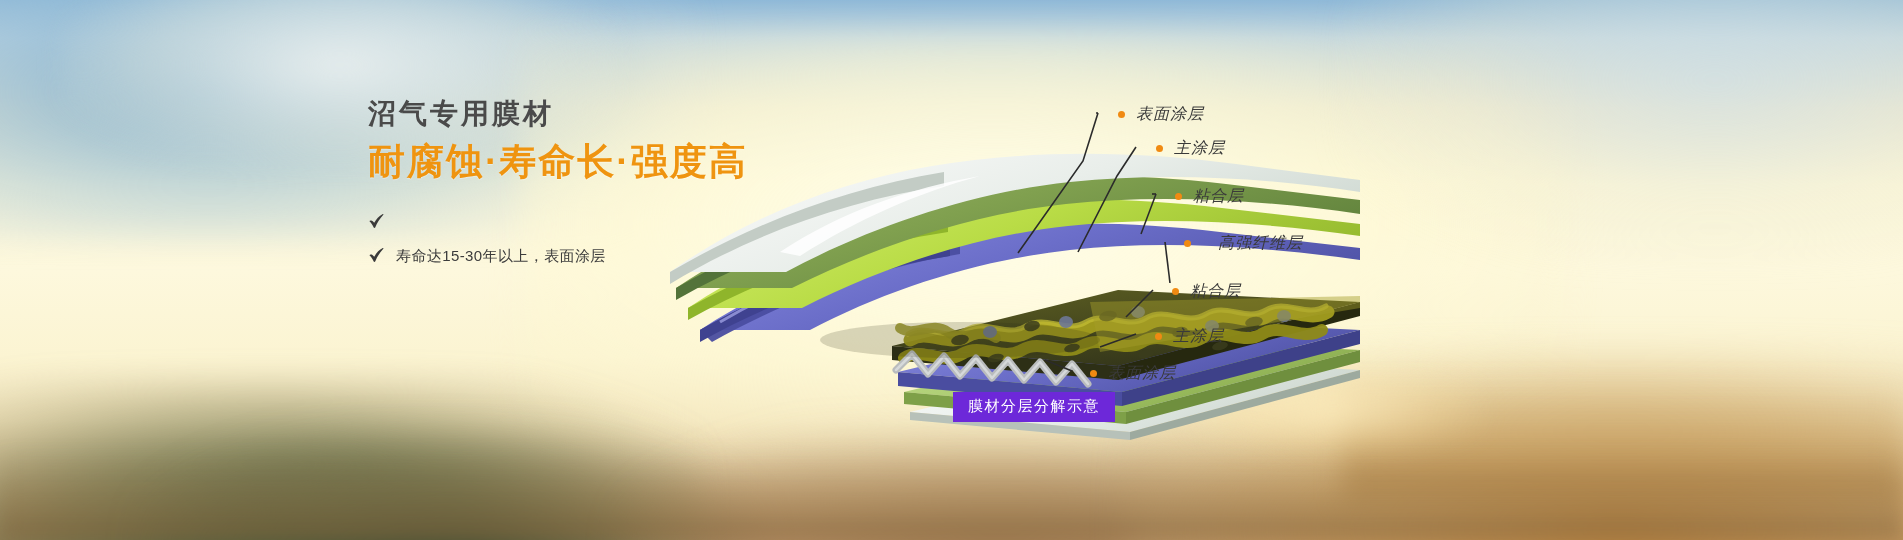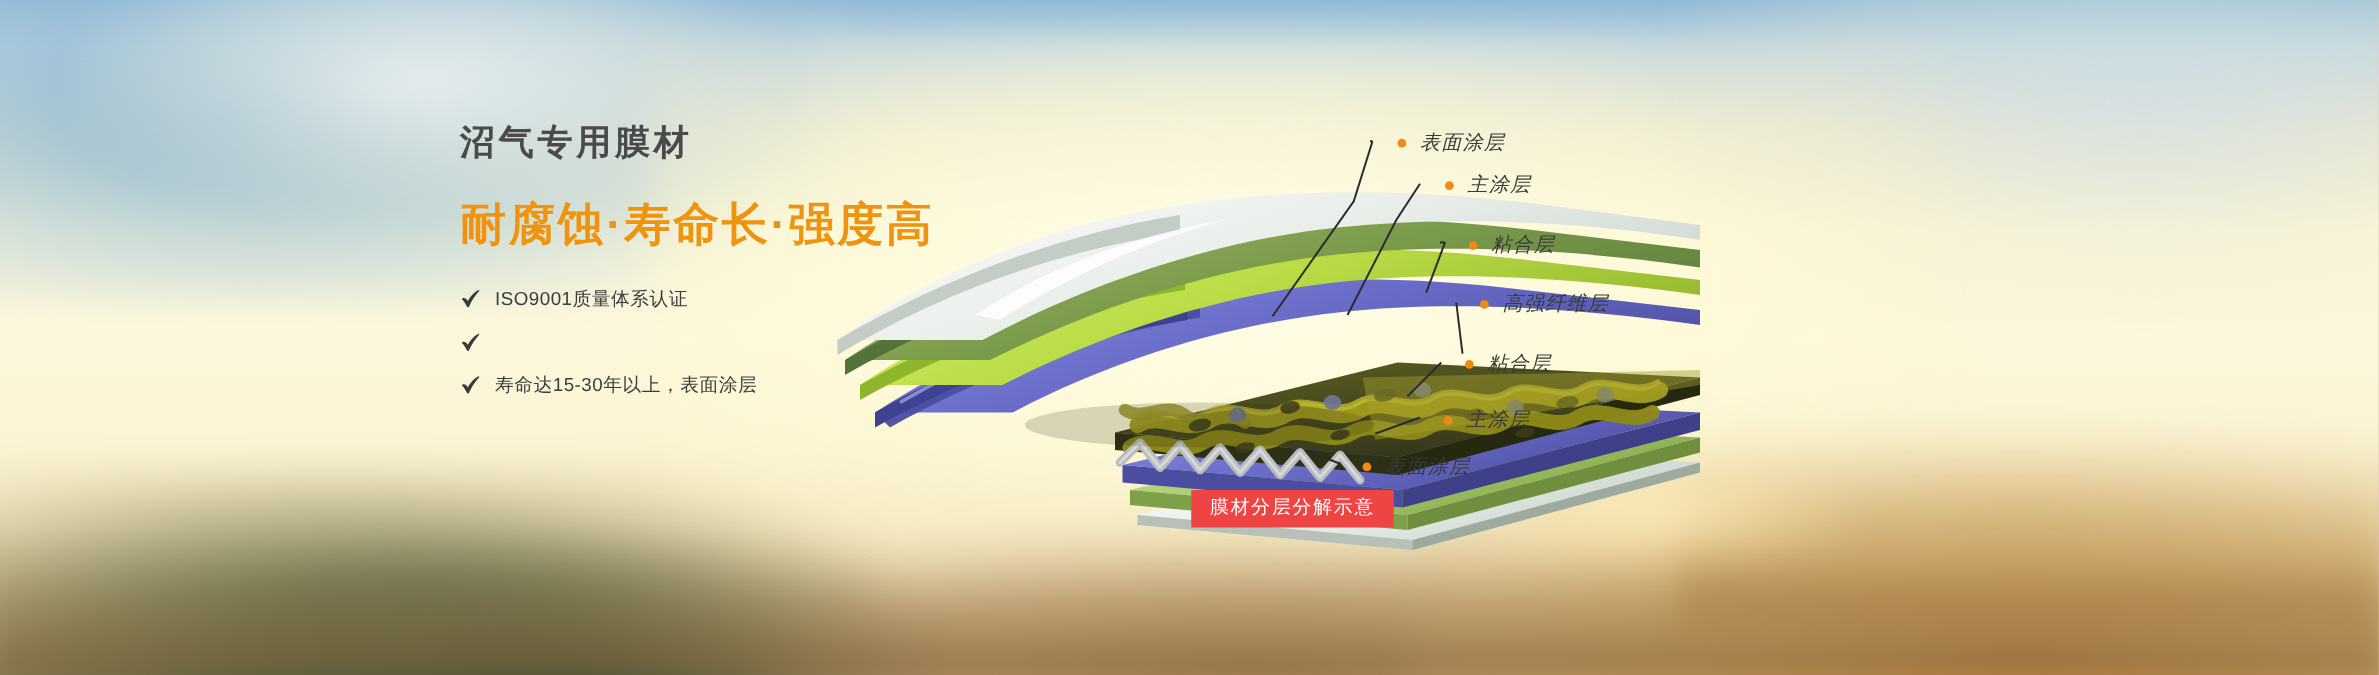--- a/index.html
+++ b/index.html
@@ -102,21 +102,21 @@
     font-weight:700; line-height:1.3;
     font-family:"Liberation Sans", sans-serif;
   }
   .headline {
     margin-top:13px;
     font-size:35px; font-weight:bold; color:#2a2a2a;
     letter-spacing:1px; line-height:1.25;
     text-shadow:0 1px 1px rgba(255,255,255,0.45);
   }
   .subheadline {
-    margin-top:25px;
+    margin-top:7px;
     font-size:37px; font-weight:bold; color:#ef9410;
     letter-spacing:2px; line-height:1.25;
     text-shadow:0 1px 1px rgba(255,255,255,0.4);
   }
   .feature-list { margin-top:27px; }
   .feature-item {
     display:flex; align-items:center;
     margin-bottom:17px;
     font-size:15px; color:#3c3c3c; letter-spacing:0.4px;
   }
@@ -142,21 +142,21 @@
     white-space:nowrap;
   }
   .callout-dot {
     width:7px; height:7px; border-radius:50%;
     background:#f08a12; margin-right:11px; flex:0 0 auto;
   }
   .lead-lines { position:absolute; left:0; top:0; width:1903px; height:540px; pointer-events:none; }
 
   .badge {
     position:absolute;
-    background:#ef4444;
+    background:#6d28d9;
     color:#ffffff;
     font-size:15px;
     letter-spacing:1.5px;
     padding:6px 15px 7px 15px;
     line-height:1.1;
   }
 </style>
 </head>
 <body>
 
@@ -174,26 +174,20 @@
   <div class="terrain-right2"></div>
   <div class="sun-flare"></div>
   <div class="terrain-band"></div>
 
   <div class="text-block">
     <div class="eyebrow">沼气专用膜材</div>
     <div class="subheadline">耐腐蚀·寿命长·强度高</div>
 
     <div class="feature-list">
 
-      <div class="feature-item">
-        <svg class="check-icon" viewBox="0 0 20 20">
-          <path d="M2.4 9.0 C4.4 8.2 6.0 9.4 7.3 11.6 C9.6 7.2 13.0 3.4 17.4 1.2 C17.9 1.0 18.4 1.5 18.0 2.0 C14.0 6.4 10.6 11.6 8.6 16.8 C8.3 17.6 7.2 17.8 6.7 17.0 C5.4 14.6 4.0 11.8 2.0 10.0 C1.6 9.6 1.9 9.2 2.4 9.0 Z" fill="#3a3a3a"></path>
-        </svg>
-        <span class="feature-text">ISO9001质量体系认证</span>
-      </div>
 
       <div class="feature-item">
         <svg class="check-icon" viewBox="0 0 20 20">
           <path d="M2.4 9.0 C4.4 8.2 6.0 9.4 7.3 11.6 C9.6 7.2 13.0 3.4 17.4 1.2 C17.9 1.0 18.4 1.5 18.0 2.0 C14.0 6.4 10.6 11.6 8.6 16.8 C8.3 17.6 7.2 17.8 6.7 17.0 C5.4 14.6 4.0 11.8 2.0 10.0 C1.6 9.6 1.9 9.2 2.4 9.0 Z" fill="#3a3a3a"></path>
         </svg>
       </div>
 
       <div class="feature-item">
         <svg class="check-icon" viewBox="0 0 20 20">
           <path d="M2.4 9.0 C4.4 8.2 6.0 9.4 7.3 11.6 C9.6 7.2 13.0 3.4 17.4 1.2 C17.9 1.0 18.4 1.5 18.0 2.0 C14.0 6.4 10.6 11.6 8.6 16.8 C8.3 17.6 7.2 17.8 6.7 17.0 C5.4 14.6 4.0 11.8 2.0 10.0 C1.6 9.6 1.9 9.2 2.4 9.0 Z" fill="#3a3a3a"></path>
@@ -362,21 +356,21 @@
       <span>表面涂层</span>
     </div>
     <div class="callout" style="left:1144px; top:138px;">
       <span class="callout-dot"></span>
       <span>主涂层</span>
     </div>
     <div class="callout" style="left:1163px; top:186px;">
       <span class="callout-dot"></span>
       <span>粘合层</span>
     </div>
-    <div class="callout" style="left:1172px; top:233px;">
+    <div class="callout" style="left:1172px; top:233px;gap:16px;">
       <span class="callout-dot"></span>
       <span>高强纤维层</span>
     </div>
     <div class="callout" style="left:1160px; top:281px;">
       <span class="callout-dot"></span>
       <span>粘合层</span>
     </div>
     <div class="callout" style="left:1143px; top:326px;">
       <span class="callout-dot"></span>
       <span>主涂层</span>

